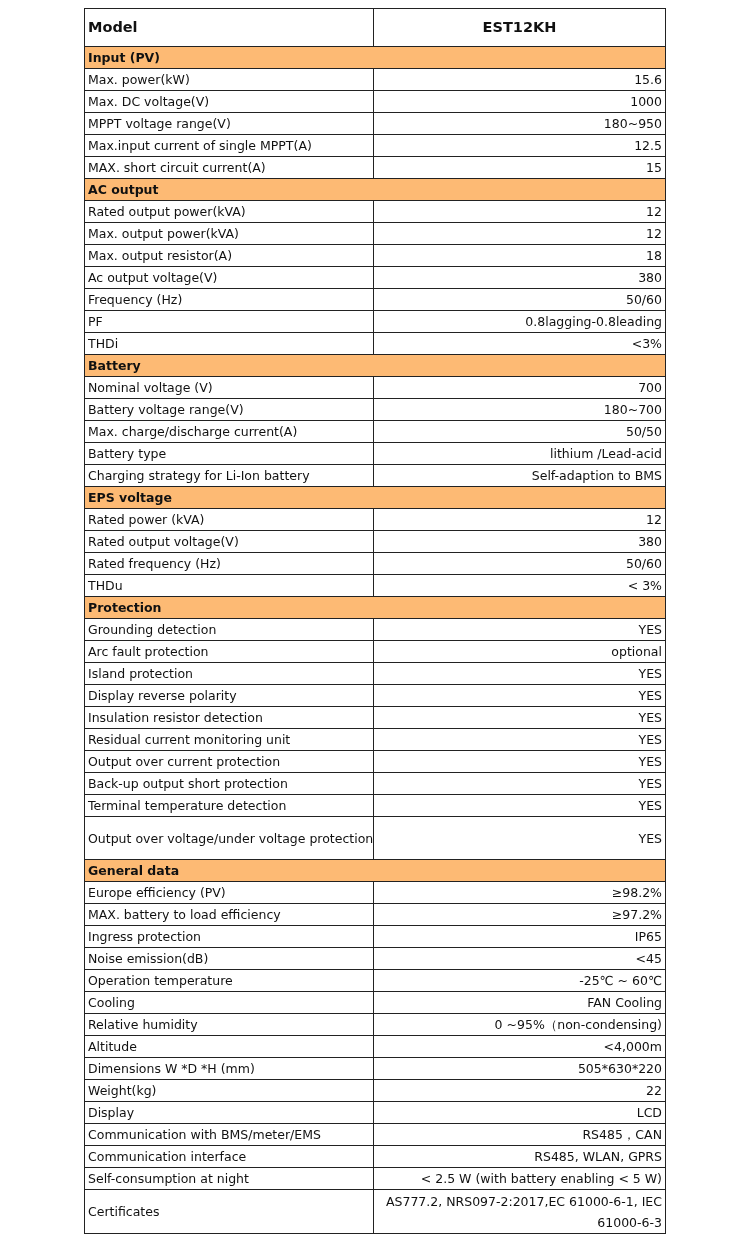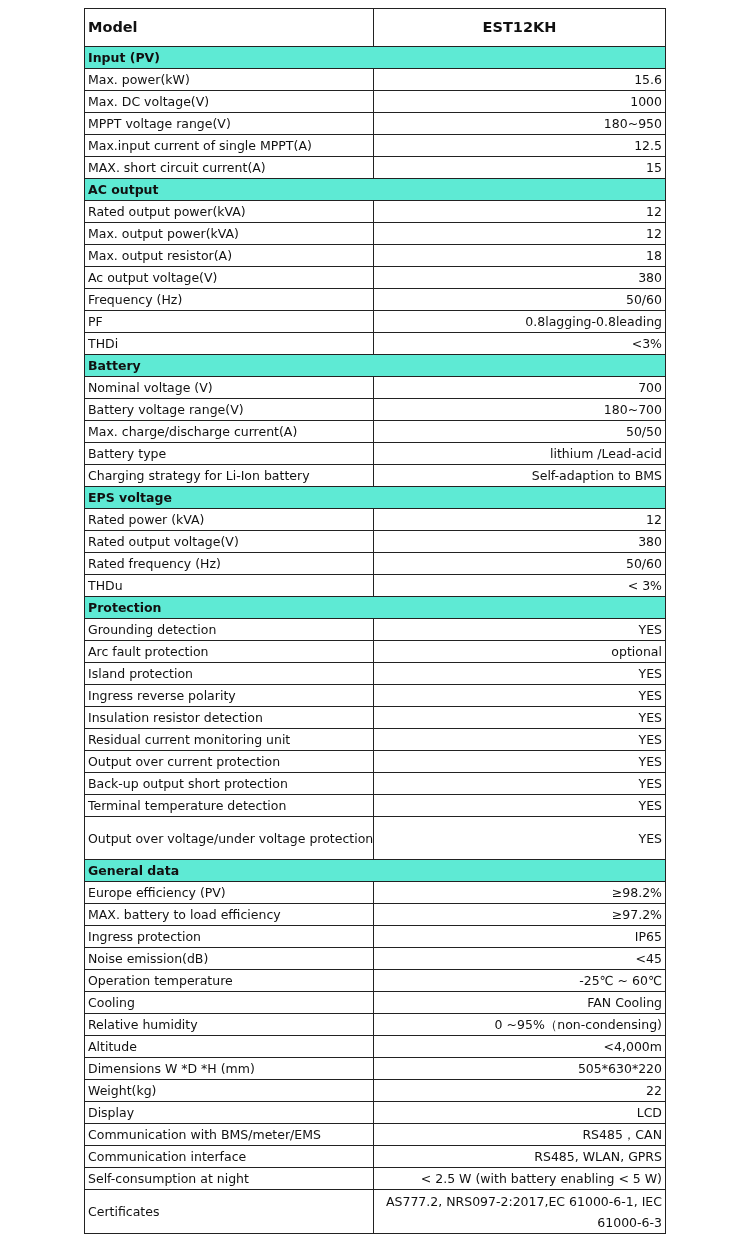--- a/index.html
+++ b/index.html
@@ -19,21 +19,21 @@
       height: 21px;
       line-height: 21px;
       white-space: nowrap;
       overflow: hidden;
     }
     table.spec col.c1 { width: 289px; }
     table.spec col.c2 { width: 292px; }
     td.val { text-align: right; }
     tr.head td { height: 37px; font-weight: bold; font-size: 14.5px; }
     tr.head td.val { text-align: center; }
-    tr.section td { background: #5eead4; font-weight: bold; font-size: 12.5px; }
+    tr.section td { background: #fdba74; font-weight: bold; font-size: 12.5px; }
     tr.tall td { height: 42px; }
     tr.cert td { height: 43px; }
     tr.cert td.val { white-space: normal; line-height: 21px; }
   </style>
 </head>
 <body>
 
 <table class="spec">
   <colgroup>
       <col class="c1">
@@ -154,21 +154,21 @@
       </tr>
     <tr>
         <td>Arc fault protection</td>
         <td class="val">optional</td>
       </tr>
     <tr>
         <td>Island protection</td>
         <td class="val">YES</td>
       </tr>
     <tr>
-        <td>Ingress reverse polarity</td>
+        <td>Display reverse polarity</td>
         <td class="val">YES</td>
       </tr>
     <tr>
         <td>Insulation resistor detection</td>
         <td class="val">YES</td>
       </tr>
     <tr>
         <td>Residual current monitoring unit</td>
         <td class="val">YES</td>
       </tr>

